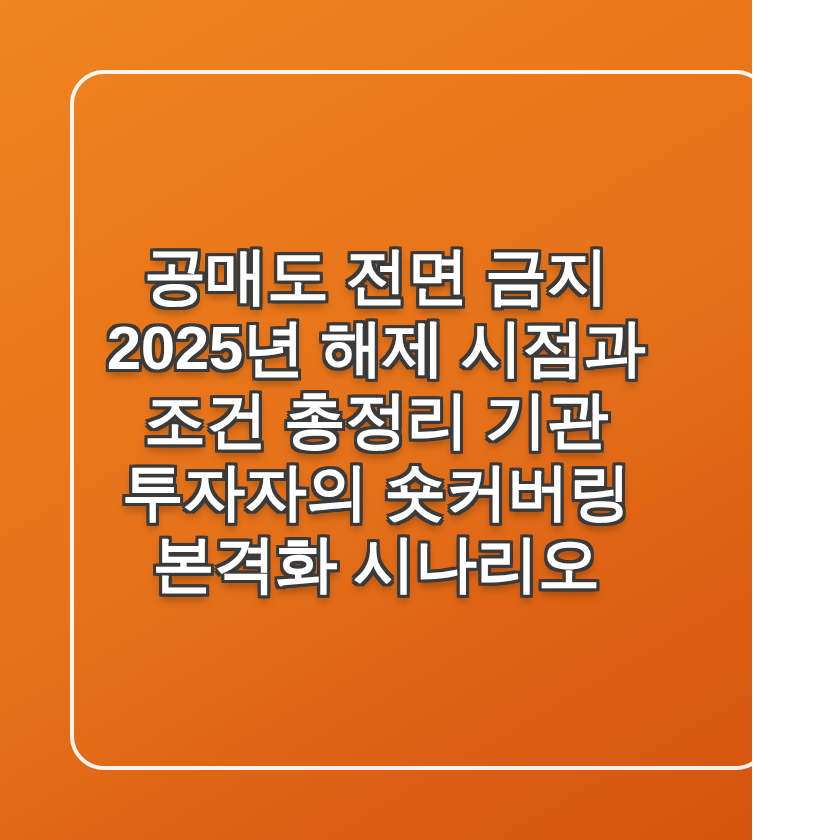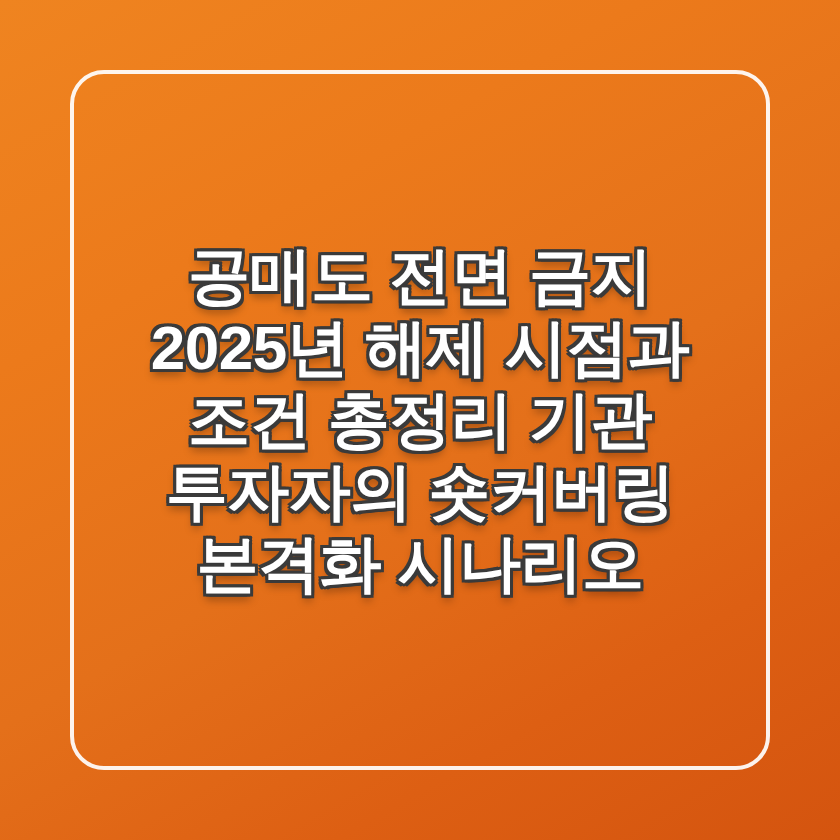--- a/index.html
+++ b/index.html
@@ -7,21 +7,21 @@
     padding: 0;
   }
   body {
     width: 840px;
     height: 840px;
     overflow: hidden;
     font-family: "Liberation Sans", sans-serif;
   }
   #card {
     position: relative;
-    width: 840px;
+    width: 752px;
     height: 840px;
     box-sizing: border-box;
     background: linear-gradient(150deg, #ef8420 0%, #ec7a1b 28%, #e4701a 55%, #dd5f13 78%, #d4540f 100%);
     display: flex;
     align-items: center;
     justify-content: center;
   }
   #frame {
     position: absolute;
     left: 70px;

